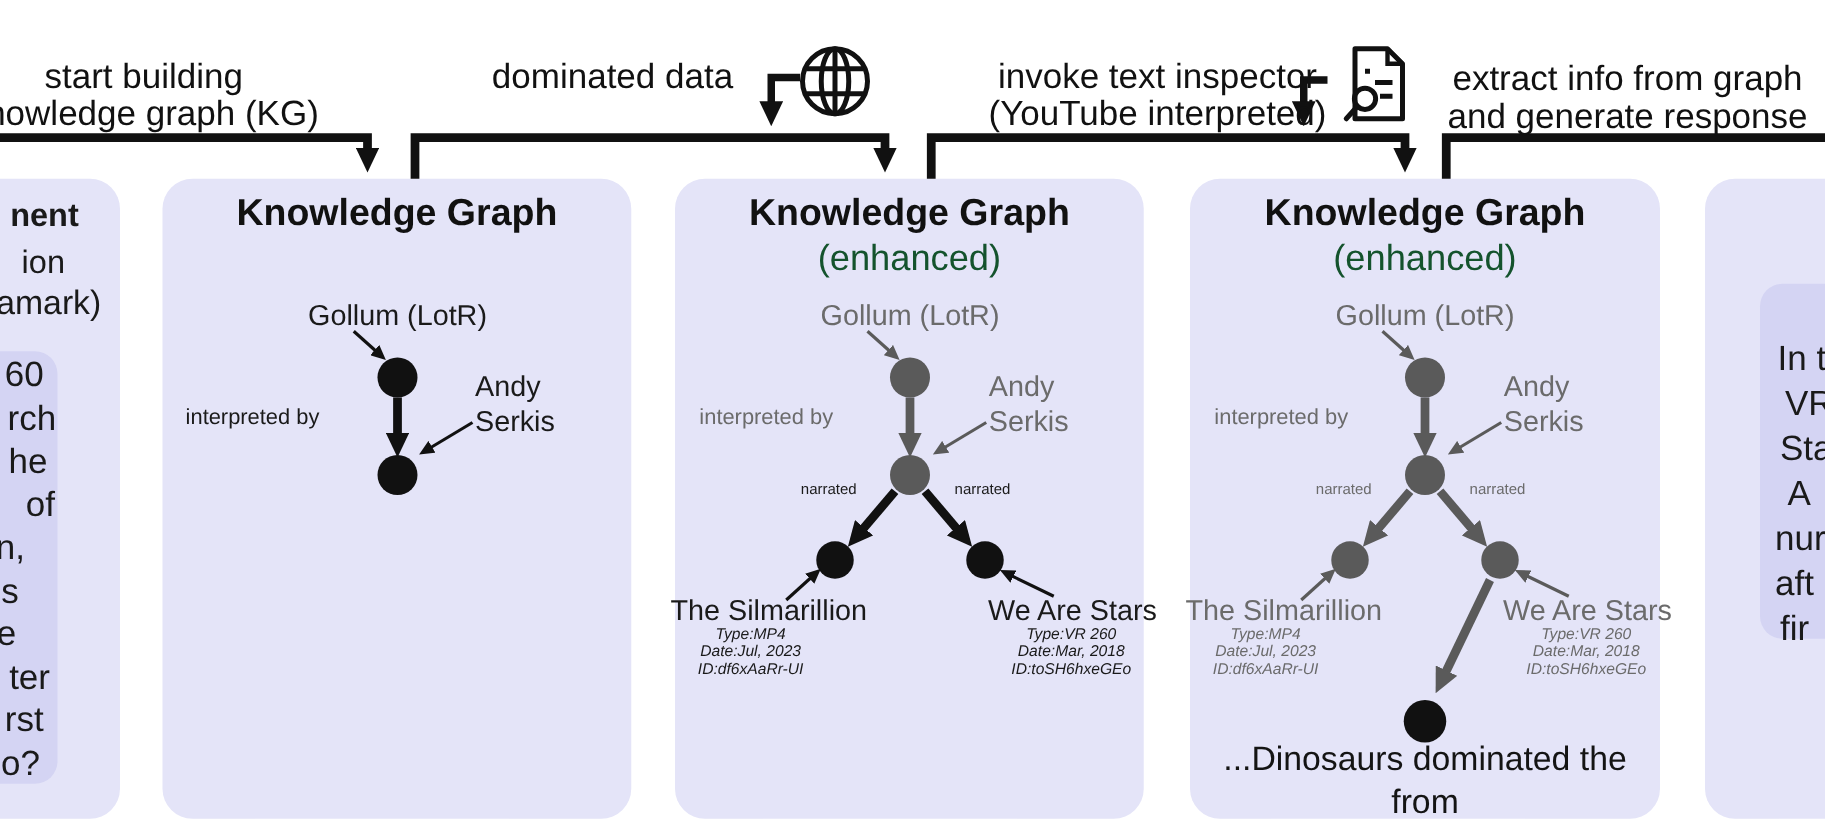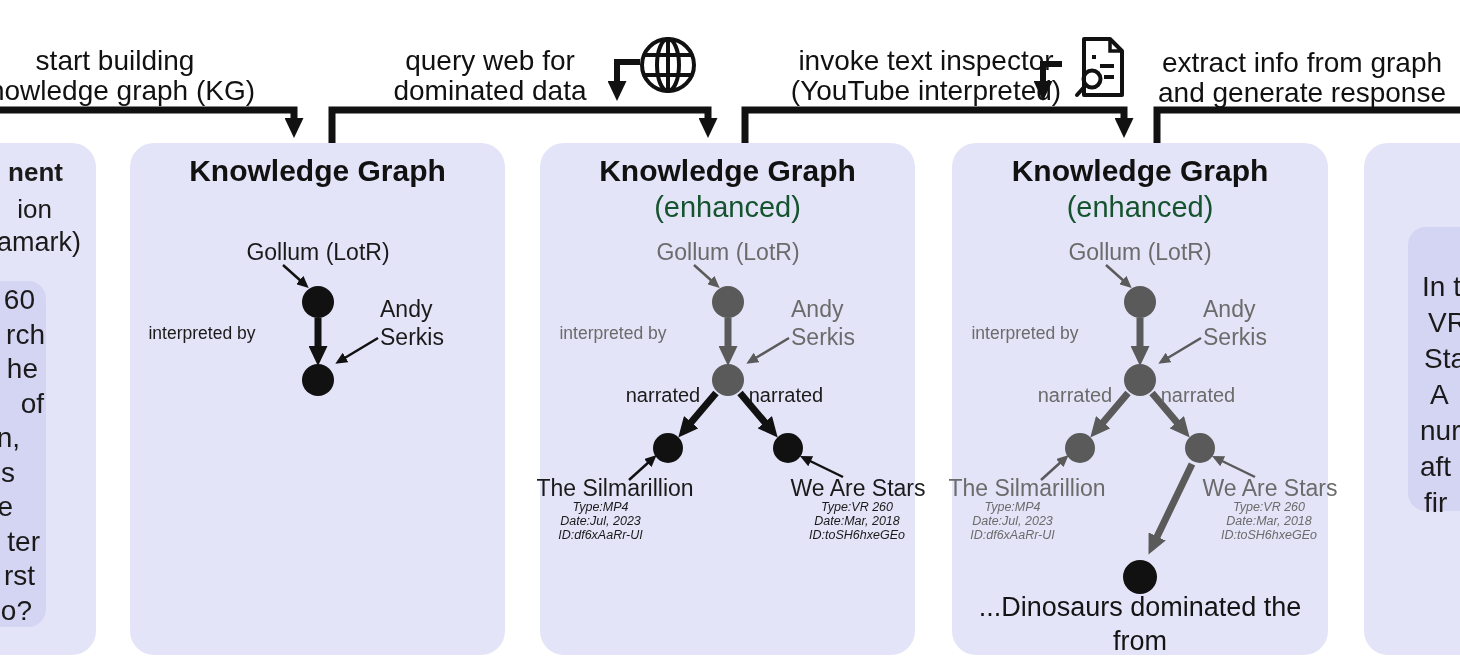--- a/index.html
+++ b/index.html
@@ -7,21 +7,21 @@
           font-family:"Liberation Sans",sans-serif;color:#1a1a1a;margin-top:24px;}
   .panel{position:absolute;top:119px;height:512px;background:#e4e4f8;border-radius:24px;}
   .inner-box{position:absolute;background:#d4d4f3;border-radius:18px;}
   svg.overlay{position:absolute;left:0;top:0;z-index:3;pointer-events:none;}
   .txt{position:absolute;z-index:4;white-space:nowrap;}
   .flow-label{font-size:28px;line-height:30px;text-align:center;color:#111;}
   .kg-title{font-size:30px;font-weight:bold;text-align:center;color:#111;}
   .kg-sub{font-size:29px;text-align:center;color:#14532d;}
   .node-label{font-size:23px;text-align:center;}
   .node-label-left{font-size:23px;text-align:left;line-height:28px;}
-  .edge-label{font-size:20px;text-align:center;}
+  .edge-label{font-size:12px;text-align:center;}
   .edge-label-r{font-size:17.5px;text-align:center;}
   .meta{position:absolute;z-index:4;font-size:12.5px;font-style:italic;line-height:14.2px;}
   .meta .mrow{display:flex;justify-content:center;}
   .g{color:#6b6b6b;}
   .b{color:#1a1a1a;}
   .frag-block div{font-size:28px;line-height:34.5px;}
   #env-q{position:absolute;left:-80px;top:259px;width:125px;z-index:4;text-align:right;}
   #env-q div:nth-child(1){padding-right:10px;} #env-q div:nth-child(2){padding-right:0px;}
   #env-q div:nth-child(3){padding-right:7px;}  #env-q div:nth-child(4){padding-right:1px;}
   #env-q div:nth-child(5){padding-right:25px;} #env-q div:nth-child(6){padding-right:30px;}
@@ -47,21 +47,20 @@
   <div class="panel" style="left:1364px;width:240px;"></div>
 
   <div class="inner-box" style="left:-80px;width:126px;top:257px;height:346px;"></div>
   <div class="inner-box" style="left:1408px;width:240px;top:203px;height:284px;"></div>
 
   <div class="txt flow-label" style="left:-50px;width:330px;top:22px;">
     <div>start building</div>
     <div>knowledge graph (KG)</div>
   </div>
   <div class="txt flow-label" style="left:325px;width:330px;top:22px;">
-    <div>query web for</div>
     <div>dominated data</div>
   </div>
   <div class="txt flow-label" style="left:760px;width:332px;top:22px;">
     <div>invoke text inspector</div>
     <div>(YouTube interpreted)</div>
   </div>
   <div class="txt flow-label" style="left:1136px;width:332px;top:24px;">
     <div>extract info from graph</div>
     <div>and generate response</div>
   </div>

